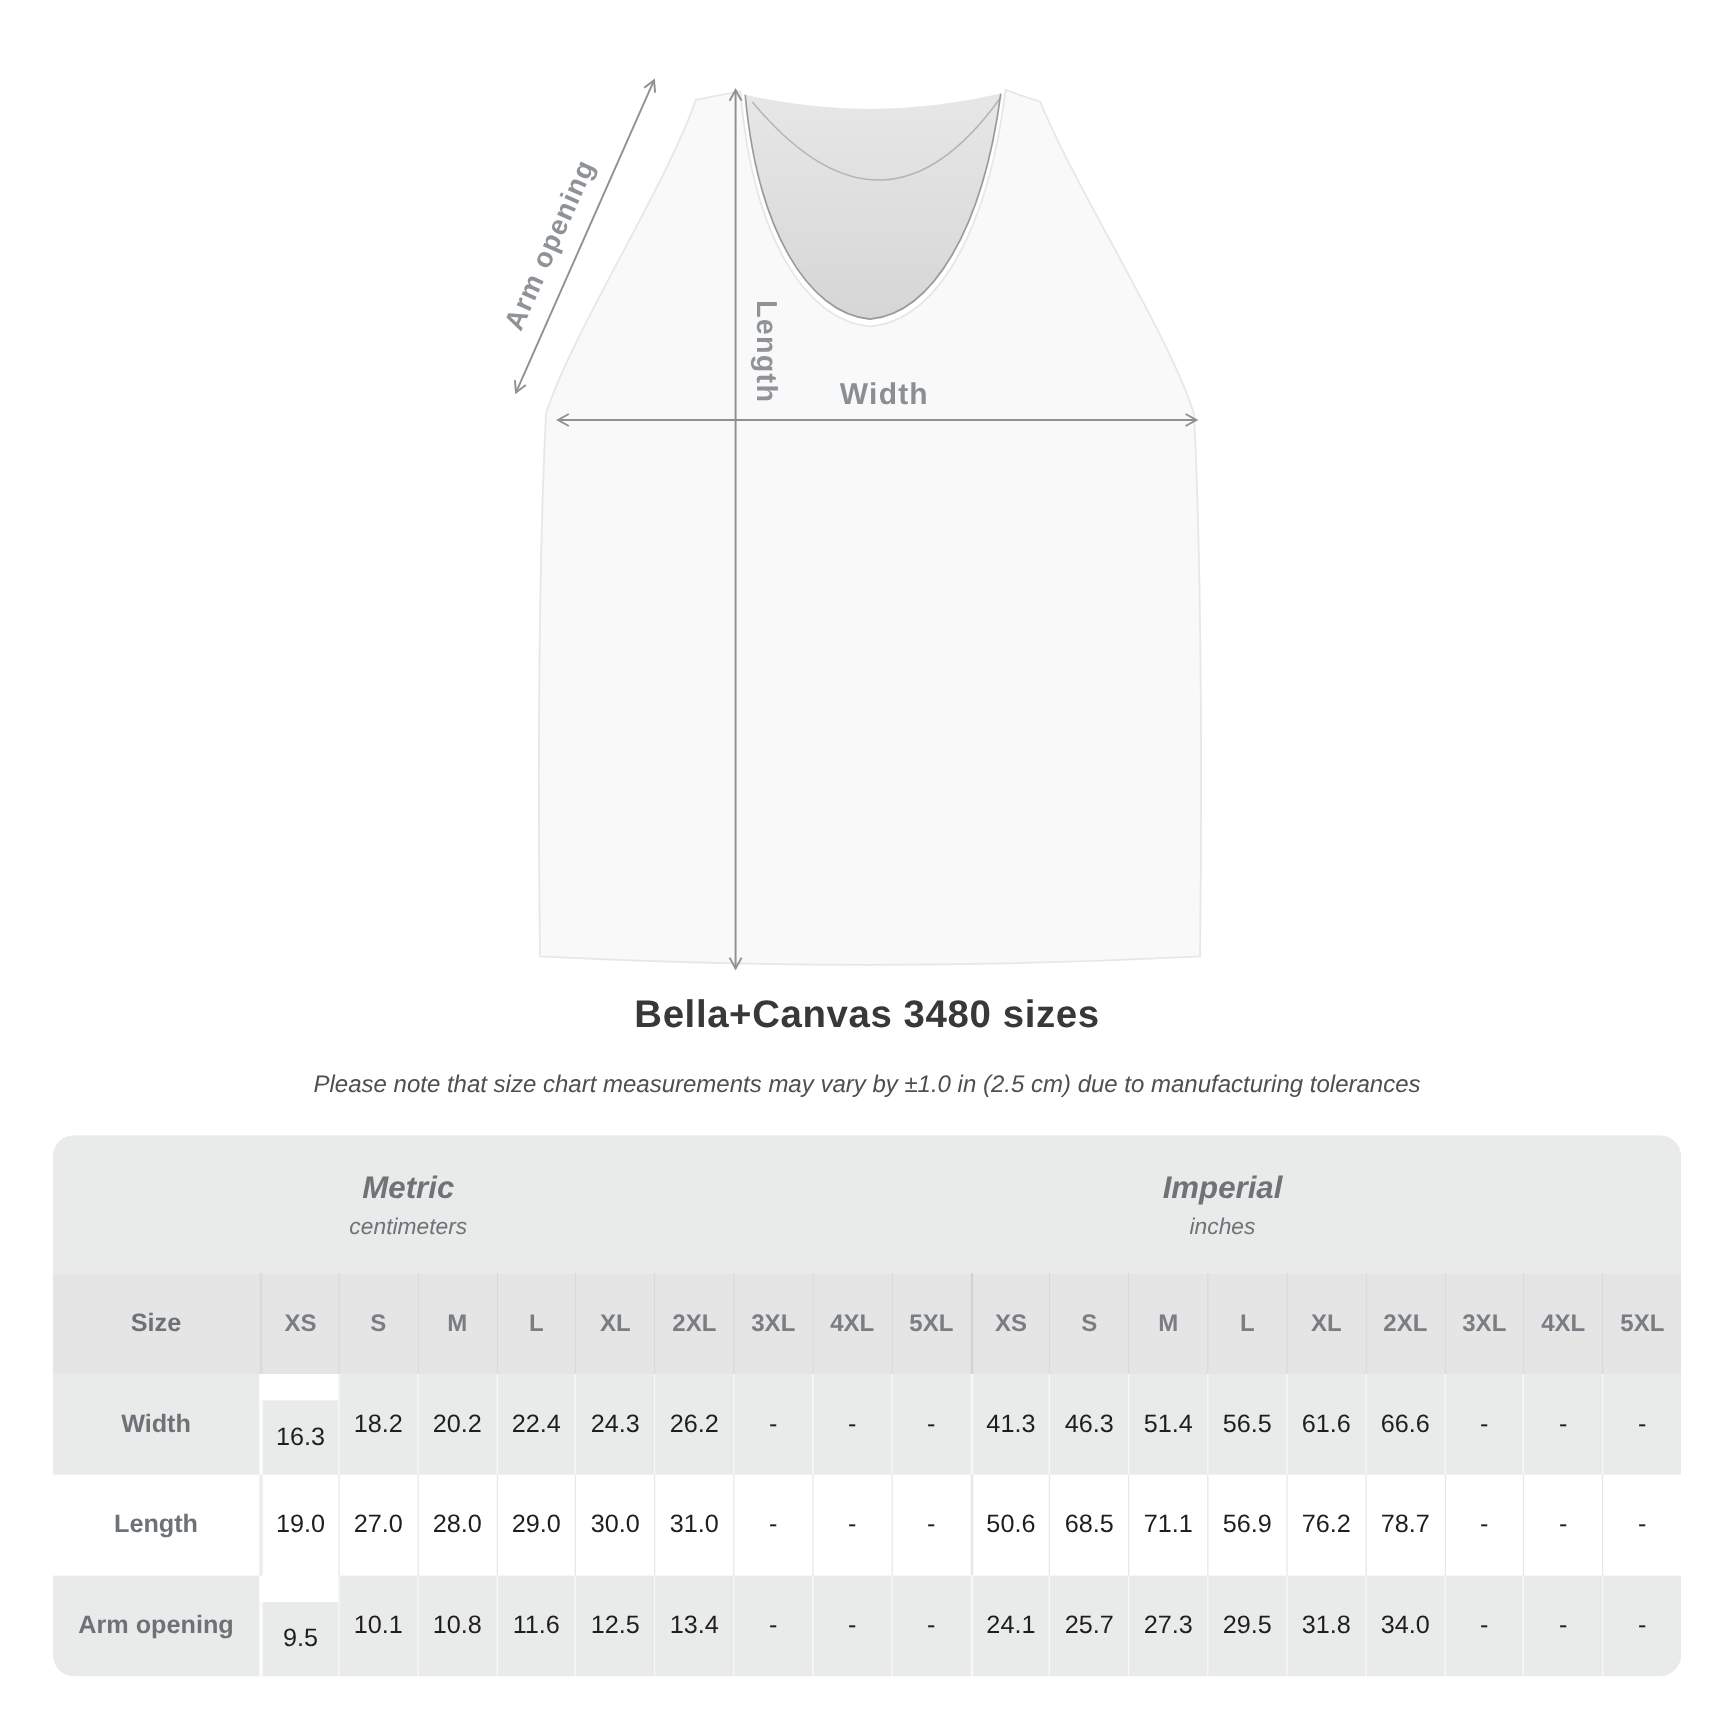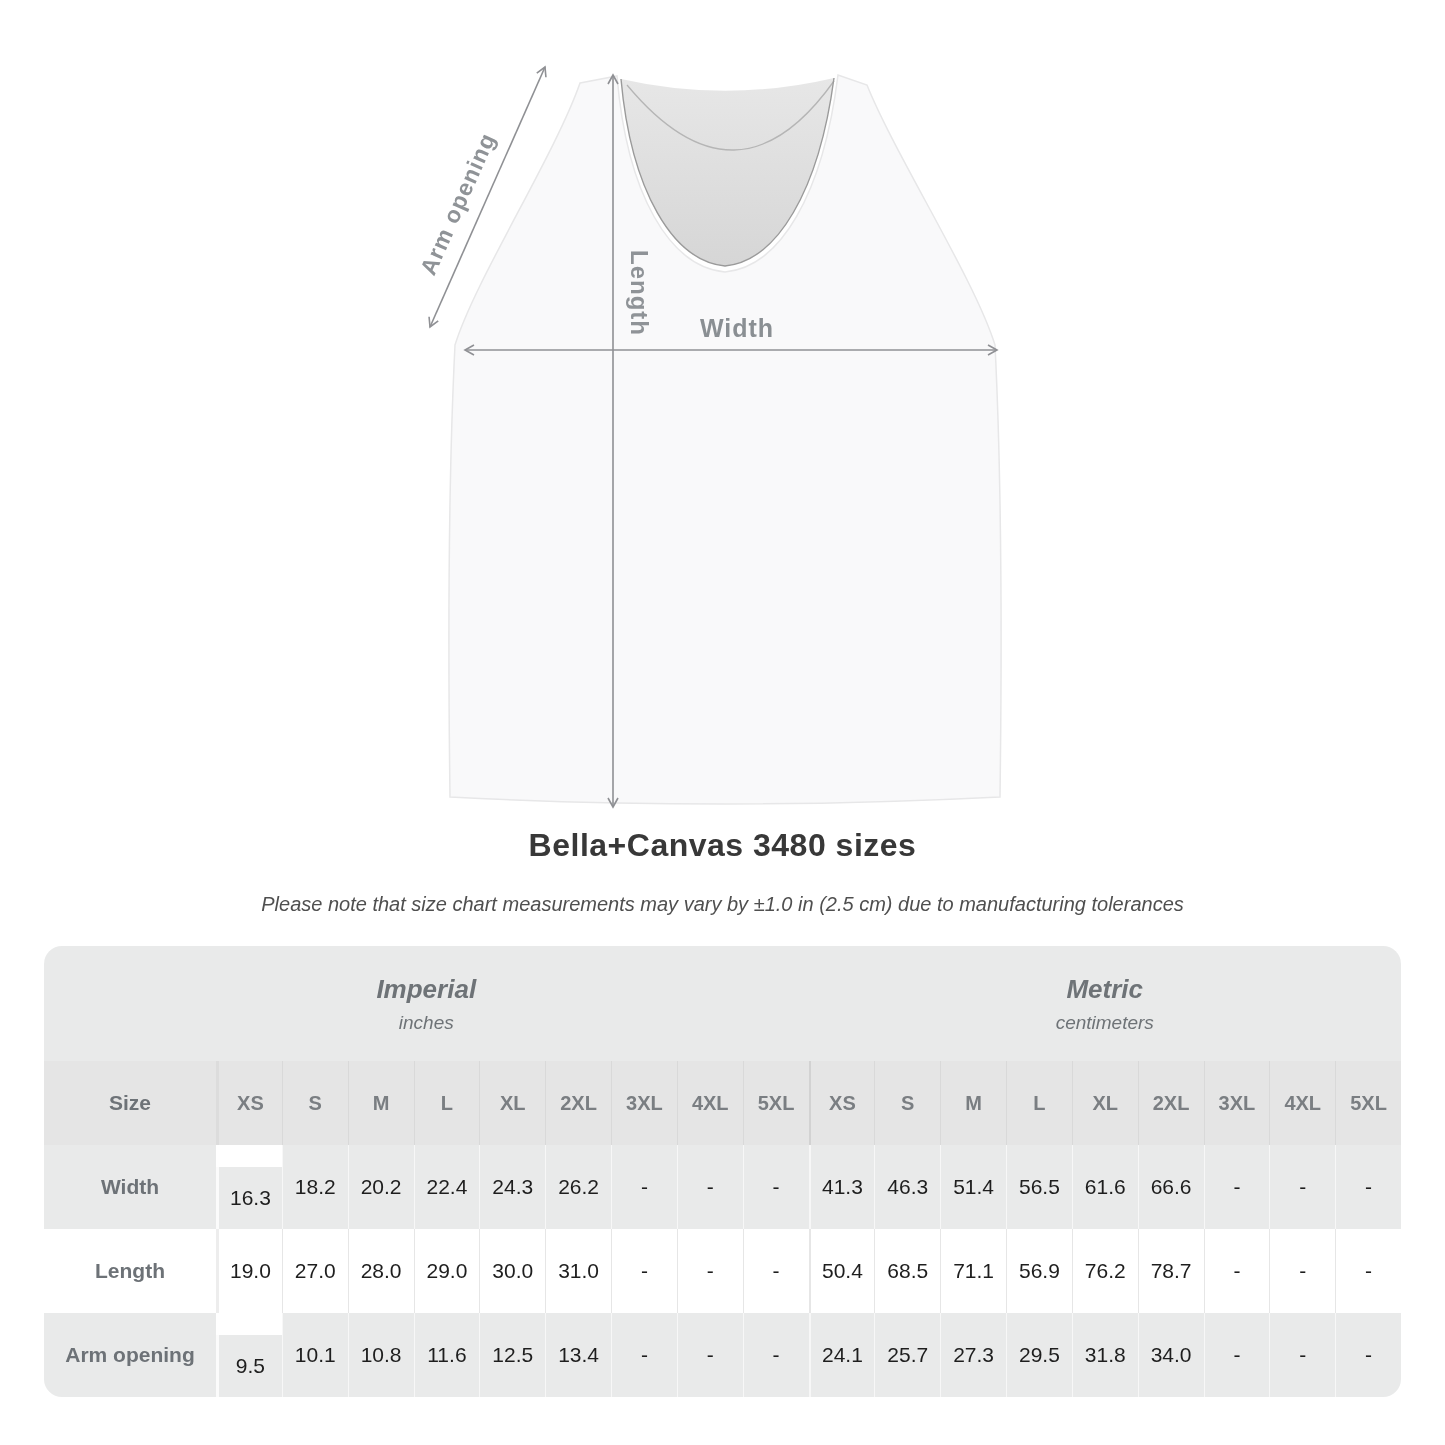--- a/index.html
+++ b/index.html
@@ -120,27 +120,27 @@
       <line x1="50" y1="305" x2="582" y2="305" stroke="#8f9094" stroke-width="1.6" marker-start="url(#ah)" marker-end="url(#ah)"></line>
     </g>
     <text x="322" y="292" text-anchor="middle" font-size="25" font-weight="bold" fill="#8a8f93" letter-spacing="1">Width</text>
   </svg>
 
   <h1 class="title">Bella+Canvas 3480 sizes</h1>
   <p class="note">Please note that size chart measurements may vary by ±1.0 in (2.5 cm) due to manufacturing tolerances</p>
 
   <div class="size-table">
     <div class="band">
+      <div class="band-cell right">
+        <div class="unit-title">Metric</div>
+        <div class="unit-sub">centimeters</div>
+      </div>
       <div class="band-cell left">
         <div class="unit-title">Imperial</div>
         <div class="unit-sub">inches</div>
-      </div>
-      <div class="band-cell right">
-        <div class="unit-title">Metric</div>
-        <div class="unit-sub">centimeters</div>
       </div>
     </div>
     <div class="grid">
         <div class="cell row-head lab first">Size</div>
         <div class="cell row-head head label-next">XS</div>
         <div class="cell row-head head">S</div>
         <div class="cell row-head head">M</div>
         <div class="cell row-head head">L</div>
         <div class="cell row-head head">XL</div>
         <div class="cell row-head head">2XL</div>
@@ -178,21 +178,21 @@
         <div class="cell row-white lab first">Length</div>
         <div class="cell row-white val label-next">19.0</div>
         <div class="cell row-white val">27.0</div>
         <div class="cell row-white val">28.0</div>
         <div class="cell row-white val">29.0</div>
         <div class="cell row-white val">30.0</div>
         <div class="cell row-white val">31.0</div>
         <div class="cell row-white val">-</div>
         <div class="cell row-white val">-</div>
         <div class="cell row-white val">-</div>
-        <div class="cell row-white val group-start">50.4</div>
+        <div class="cell row-white val group-start">50.6</div>
         <div class="cell row-white val">68.5</div>
         <div class="cell row-white val">71.1</div>
         <div class="cell row-white val">56.9</div>
         <div class="cell row-white val">76.2</div>
         <div class="cell row-white val">78.7</div>
         <div class="cell row-white val">-</div>
         <div class="cell row-white val">-</div>
         <div class="cell row-white val">-</div>
         <div class="cell row-gray lab first">Arm opening</div>
         <div class="cell row-gray val label-next">9.5</div>

